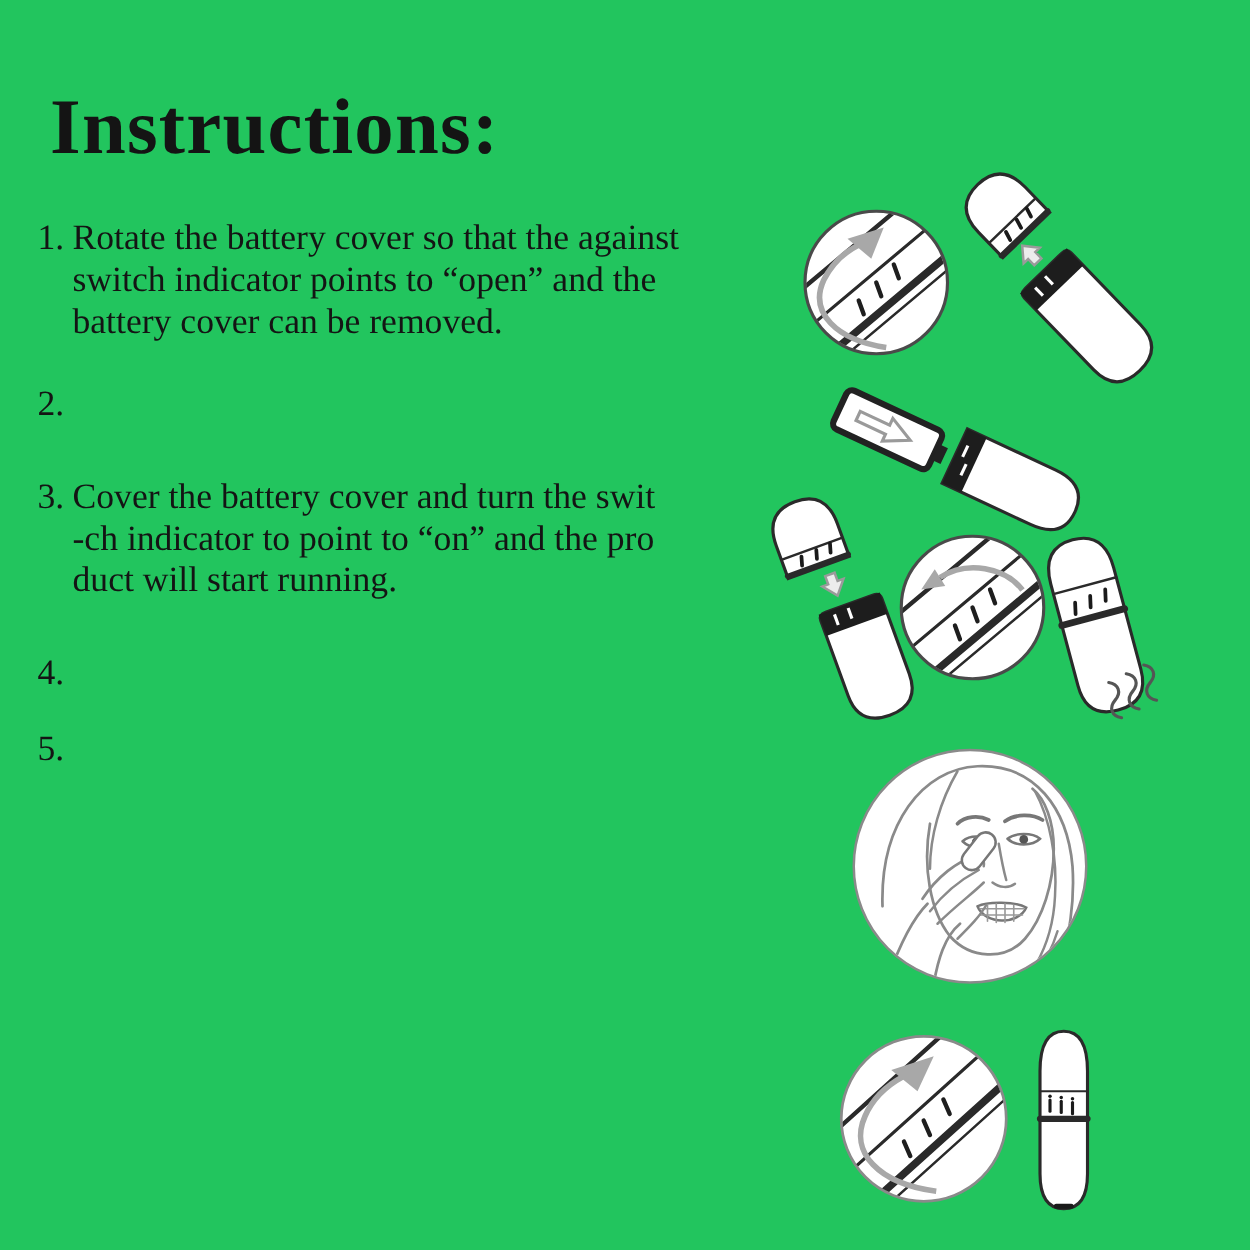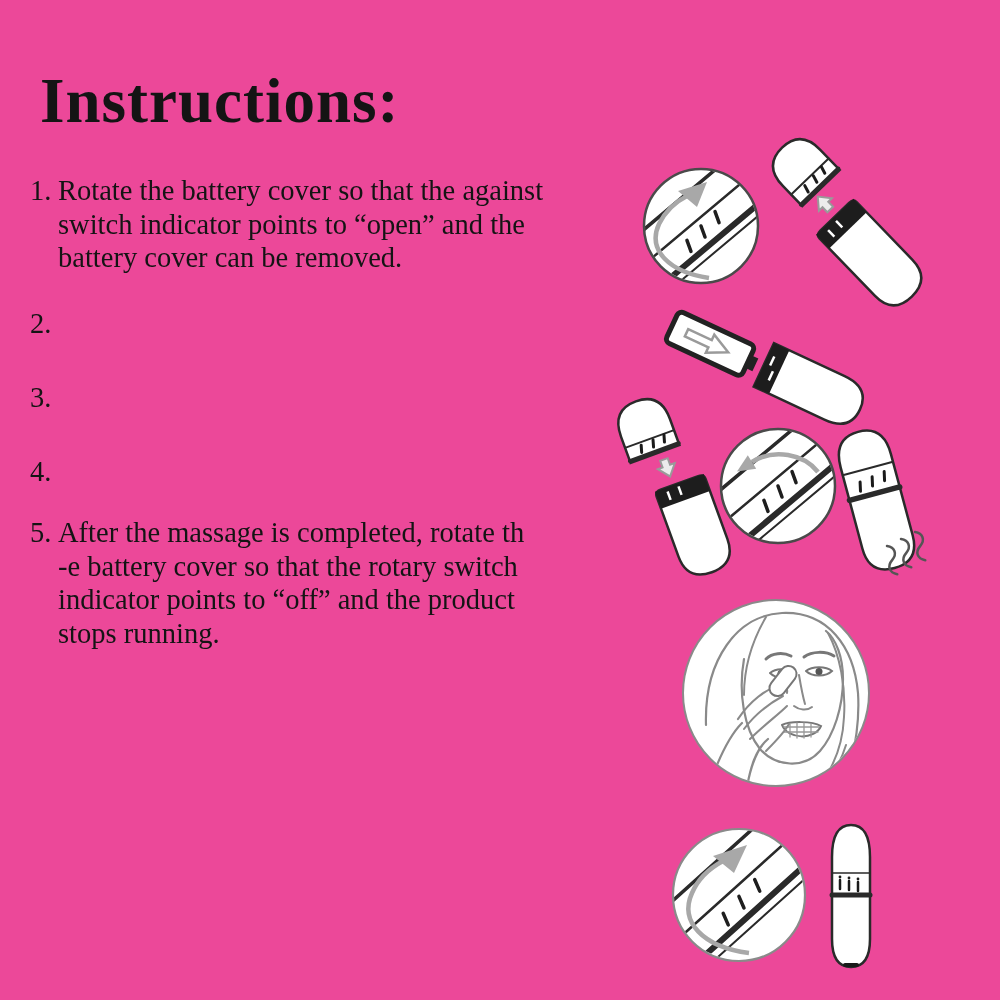--- a/index.html
+++ b/index.html
@@ -2,21 +2,21 @@
 <html><head>
 <meta charset="utf-8">
 <style>
   * { margin:0; padding:0; box-sizing:border-box; }
   html,body { background:#ffffff; }
   body {
     width:1000px; height:1000px;
     font-family:"Liberation Serif","DejaVu Serif",serif;
     color:#141414;
   }
-  .sheet { position:relative; width:1000px; height:1000px; background:#ec4899; overflow:hidden; }
+  .sheet { position:relative; width:1000px; height:1000px; background:#22c55e; overflow:hidden; }
   .text-col { position:absolute; left:30px; top:66px; width:645px; }
   .title { font-size:63px; font-weight:bold; line-height:70px; letter-spacing:1px; margin-left:10px; margin-bottom:38px; }
   .item { display:flex; font-size:28.5px; line-height:33.5px; }
   .num { flex:0 0 28px; }
   .txt { white-space:pre; }
   .fig { position:absolute; }
   svg { display:block; overflow:visible; }
 </style>
 </head>
 <body>
@@ -30,30 +30,29 @@
       <span class="num">1.</span>
       <div class="txt">Rotate the battery cover so that the against
 switch indicator points to “open” and the
 battery cover can be removed.</div>
     </div>
     <div class="item" style="margin-top:32px">
       <span class="num">2.</span>
     </div>
     <div class="item" style="margin-top:41px">
       <span class="num">3.</span>
+      <div class="txt">Cover the battery cover and turn the swit
+-ch indicator to point to “on” and the pro
+duct will start running.</div>
     </div>
     <div class="item" style="margin-top:40px">
       <span class="num">4.</span>
     </div>
     <div class="item" style="margin-top:28px">
       <span class="num">5.</span>
-      <div class="txt">After the massage is completed, rotate th
--e battery cover so that the rotary switch
-indicator points to “off” and the product
-stops running.</div>
     </div>
   </div>
 
   <div class="fig" style="left:628px; top:146px;">
     <svg width="330" height="169" viewBox="0 0 330 169">
       <defs>
           <clipPath id="clipA">
             <circle cx="73" cy="80" r="56"></circle>
           </clipPath>
         </defs>

